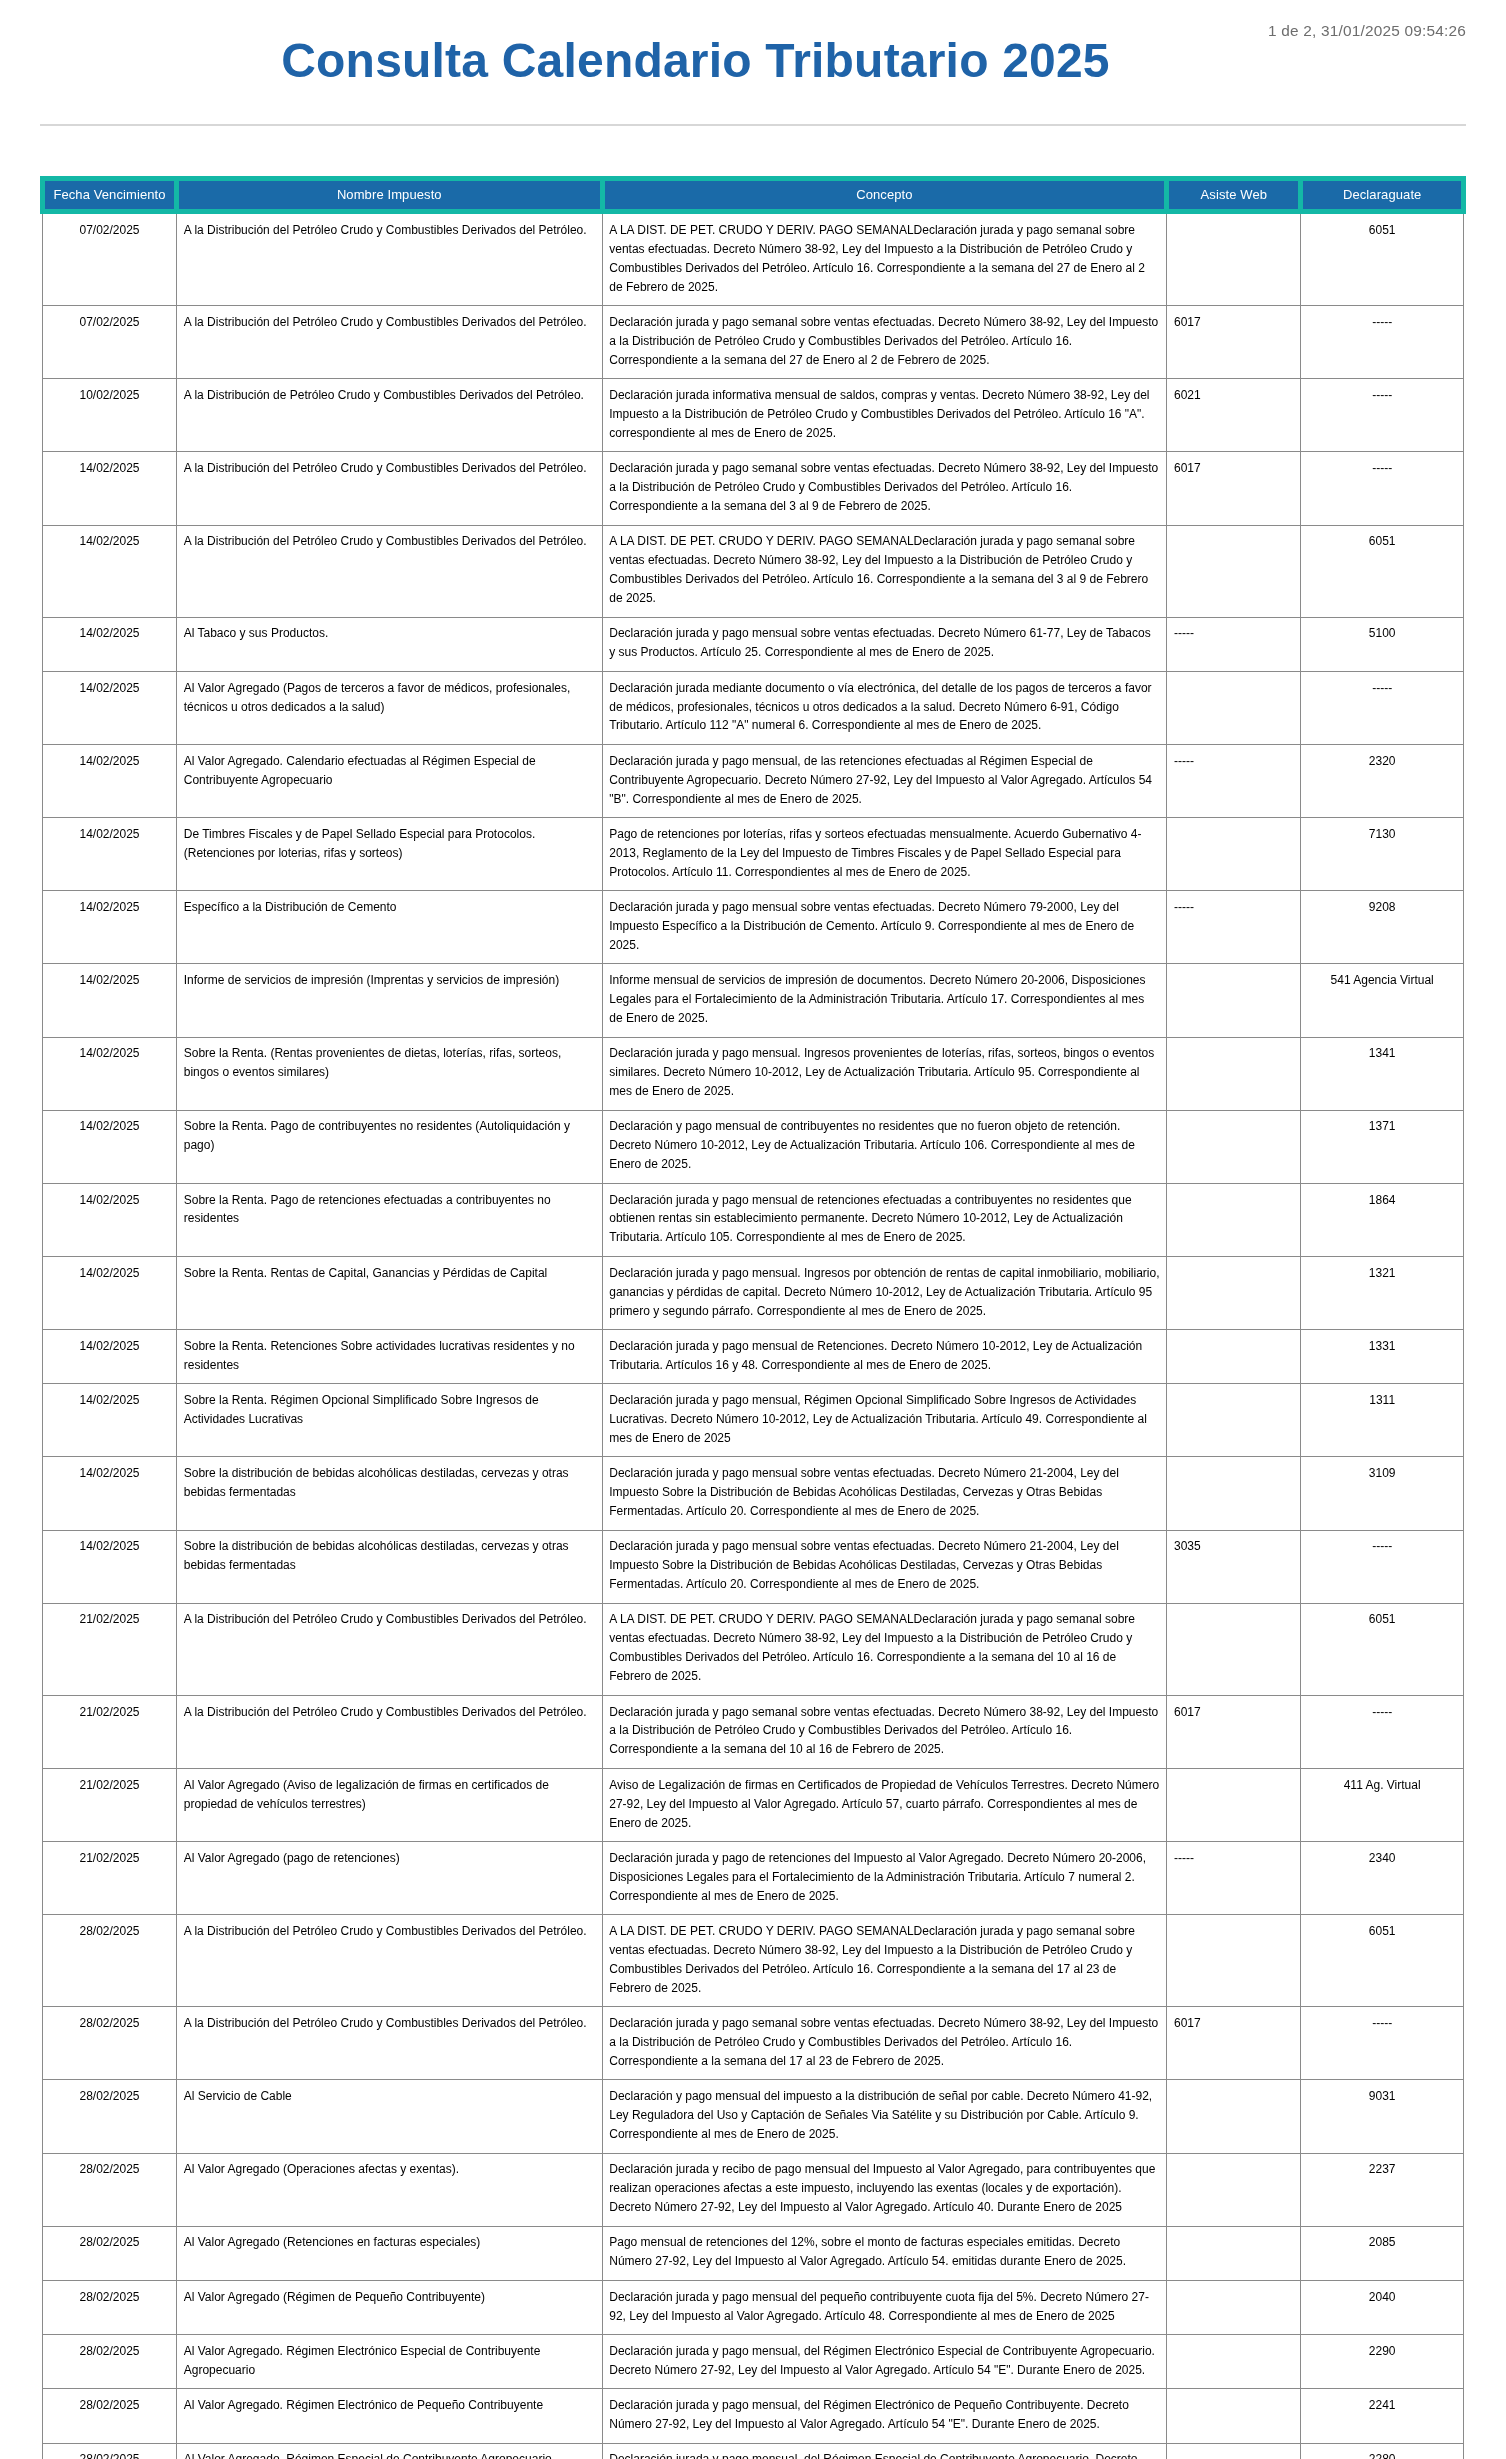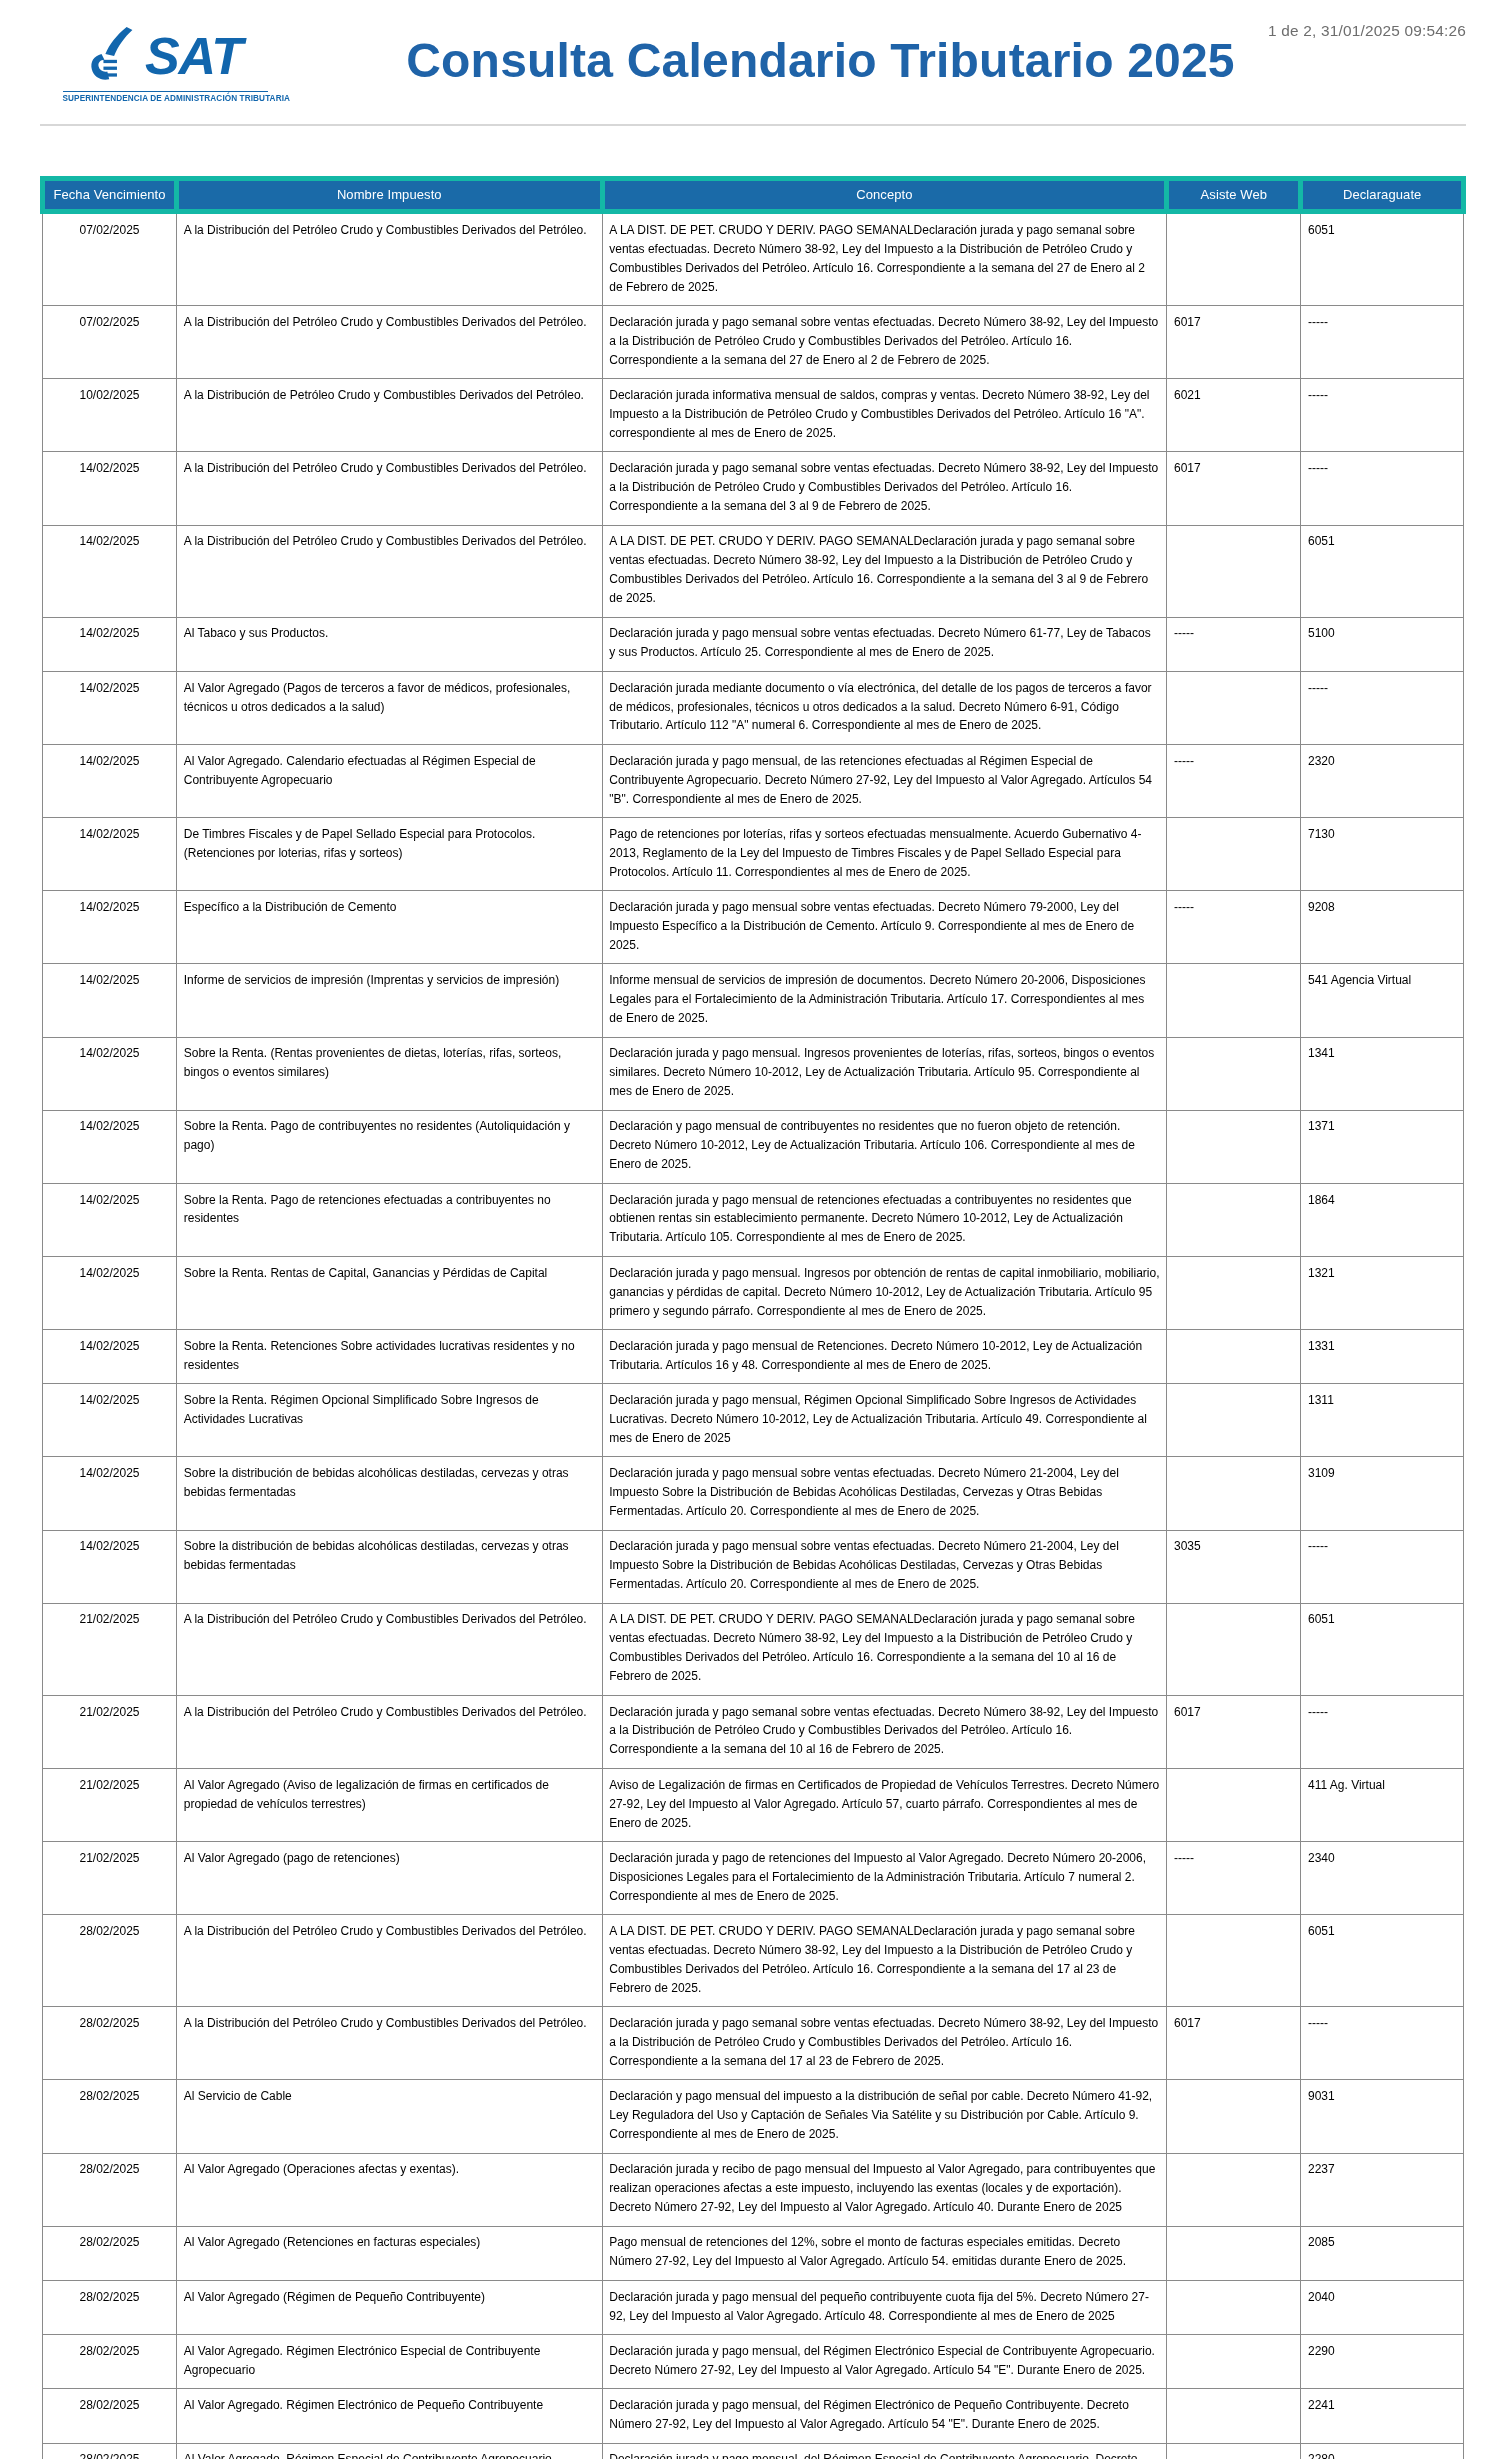--- a/index.html
+++ b/index.html
@@ -104,50 +104,35 @@
     vertical-align: top;
     font-size: 12px;
     line-height: 1.58;
     color: #000000;
     padding: 6.7px 6.7px 8.6px 6.7px;
   }
   td.c-fecha   { text-align: center; width: 103px; }
   td.c-nombre  { width: 327px; }
   td.c-concepto{ width: 434px; }
   td.c-asiste  { text-align: left; width: 103px; }
-  td.c-declara { width: 125px; }
+  td.c-declara { text-align: center; width: 125px; }
   th.h-fecha   { width: 103px; }
   th.h-nombre  { width: 327px; }
   th.h-concepto{ width: 434px; }
   th.h-asiste  { width: 103px; }
   th.h-declara { width: 125px; }
 </style>
 </head>
 <body>
 
 <div class="page">
 
   <div class="doc-meta">1 de 2, 31/01/2025 09:54:26</div>
 
   <div class="header-band">
-    <div class="logo-wrap">
-      <div class="logo-main">
-        <span class="logo-mark">
-          <svg width="56" height="60" viewBox="0 0 58 62" aria-hidden="true">
-            <path d="M40 2 C30 10, 22 20, 18 30 L27 32 C31 22, 38 12, 46 5 Z" fill="#1266ad"></path>
-            <path d="M14 30 C6 32, 2 38, 4 46 C6 54, 14 58, 22 56 L20 48 C16 49, 12 47, 11 43 C10 39, 13 36, 17 36 Z" fill="#1266ad"></path>
-            <rect x="16" y="36" width="14" height="3.4" fill="#1266ad"></rect>
-            <rect x="16" y="43" width="14" height="3.4" fill="#1266ad"></rect>
-            <rect x="16" y="50" width="14" height="3.4" fill="#1266ad"></rect>
-          </svg>
-        </span>
-        <span class="logo-text">SAT</span>
-      </div>
-      <div class="logo-sub">SUPERINTENDENCIA DE ADMINISTRACIÓN TRIBUTARIA</div>
-    </div>
     <div class="doc-title">Consulta Calendario Tributario 2025</div>
   </div>
   <div class="header-rule"></div>
 
   <div class="table-wrap">
     <table class="cal">
       <thead>
         <tr>
           <th class="h-fecha">Fecha Vencimiento</th>
           <th class="h-nombre">Nombre Impuesto</th>

